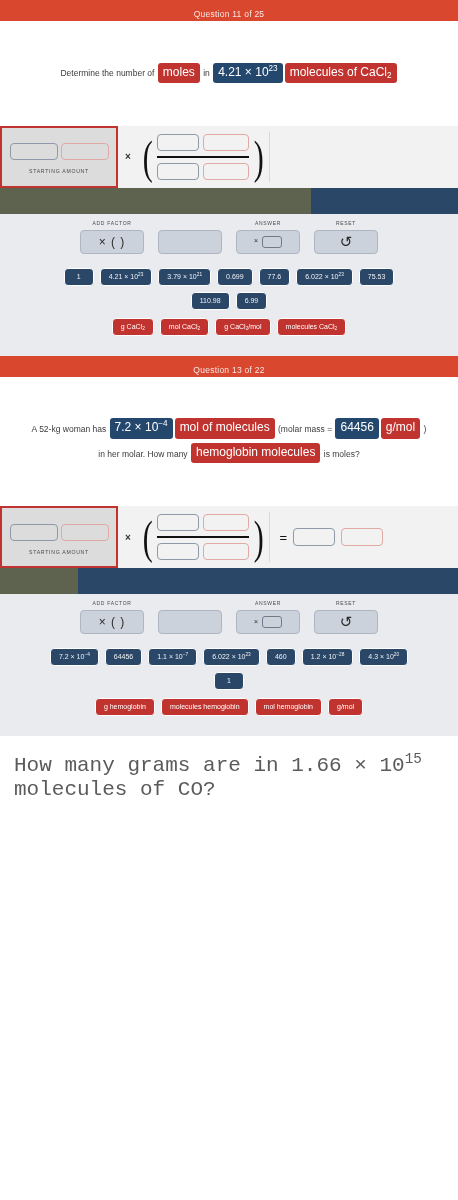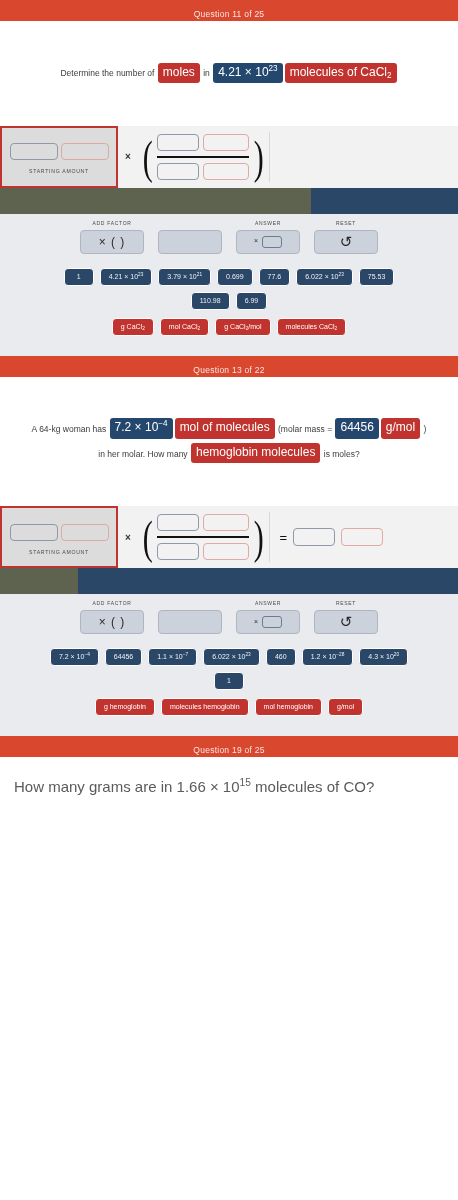--- a/index.html
+++ b/index.html
@@ -206,23 +206,24 @@
     border-radius: 4px;
     font-size: 7px;
     padding: 4px 8px 5px;
     white-space: nowrap;
   }
 
   
   .bigq {
     background: #fff;
     color: #5b5b5b;
-    font-size: 15px;
+    font-size: 21px;
     line-height: 24px;
     padding: 18px 14px 4px;
+    font-family: Liberation Mono, monospace;
   }
   .bigq.indent { padding-left: 34px; padding-top: 26px; padding-bottom: 30px; }
 </style>
 </head>
 <body>
 
 <div id="root">
     <div class="qbanner">Question 11 of 25</div>
     <div class="prompt-wrap">
       <div class="prompt-line"><span class="plain">Determine the number of </span><span class="chip red">moles</span><span class="plain"> in </span><span class="chip blue">4.21 × 10<sup>23</sup></span><span class="chip red">molecules of CaCl<sub>2</sub></span></div>
@@ -301,21 +302,21 @@
       </div>
       <div class="chip-row" style="margin-top: 8px;">
         <div class="uchip">g CaCl<sub>2</sub></div>
         <div class="uchip">mol CaCl<sub>2</sub></div>
         <div class="uchip">g CaCl<sub>2</sub>/mol</div>
         <div class="uchip">molecules CaCl<sub>2</sub></div>
       </div>
     </div>
     <div class="qbanner">Question 13 of 22</div>
     <div class="prompt-wrap">
-      <div class="prompt-line"><span class="plain">A 64-kg woman has </span><span class="chip blue">7.2 × 10<sup>−4</sup></span><span class="chip red">mol of molecules</span><span class="plain"> (molar mass = </span><span class="chip blue">64456</span><span class="chip red">g/mol</span><span class="plain"> )</span></div>
+      <div class="prompt-line"><span class="plain">A 52-kg woman has </span><span class="chip blue">7.2 × 10<sup>−4</sup></span><span class="chip red">mol of molecules</span><span class="plain"> (molar mass = </span><span class="chip blue">64456</span><span class="chip red">g/mol</span><span class="plain"> )</span></div>
       <div class="prompt-line"><span class="plain">in her molar. How many </span><span class="chip red">hemoglobin molecules</span><span class="plain"> is moles?</span></div>
     </div>
     <div class="calc">
       <div class="calc-top">
         <div class="start-amount">
           <div class="sa-boxes">
             <div class="box grey-b"></div>
             <div class="box pink-b"></div>
           </div>
           <div class="sa-label">STARTING AMOUNT</div>
@@ -387,15 +388,14 @@
       <div class="chip-row">
         <div class="achip">1</div>
       </div>
       <div class="chip-row" style="margin-top: 8px;">
         <div class="uchip">g hemoglobin</div>
         <div class="uchip">molecules hemoglobin</div>
         <div class="uchip">mol hemoglobin</div>
         <div class="uchip">g/mol</div>
       </div>
     </div>
-    <div class="qbanner">Question 19 of 25</div>
     <div class="bigq">How many grams are in 1.66 × 10<sup>15</sup> molecules of CO?</div>
   </div>
 
 </body></html>

